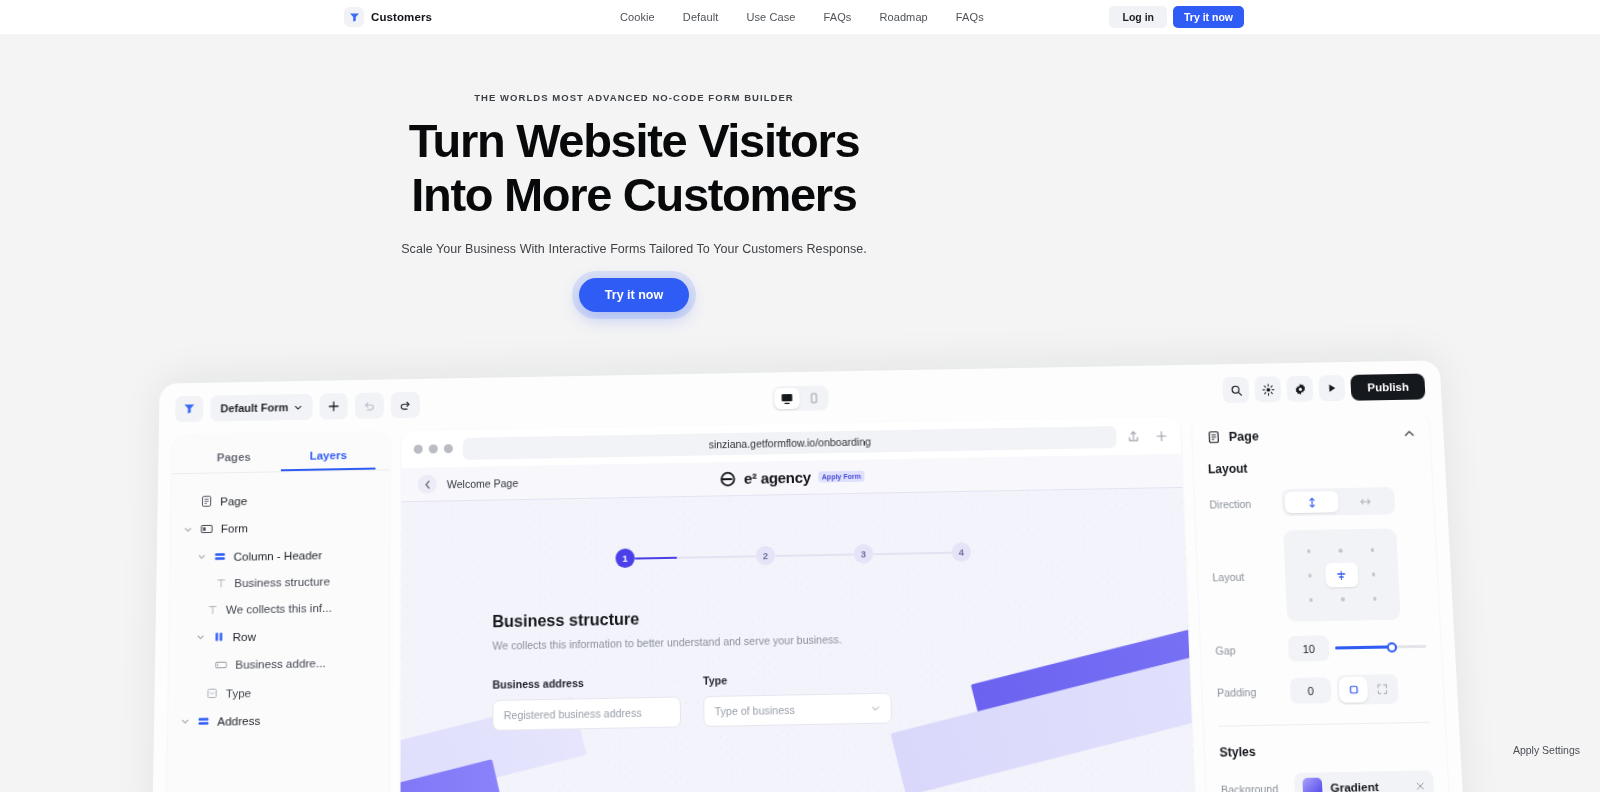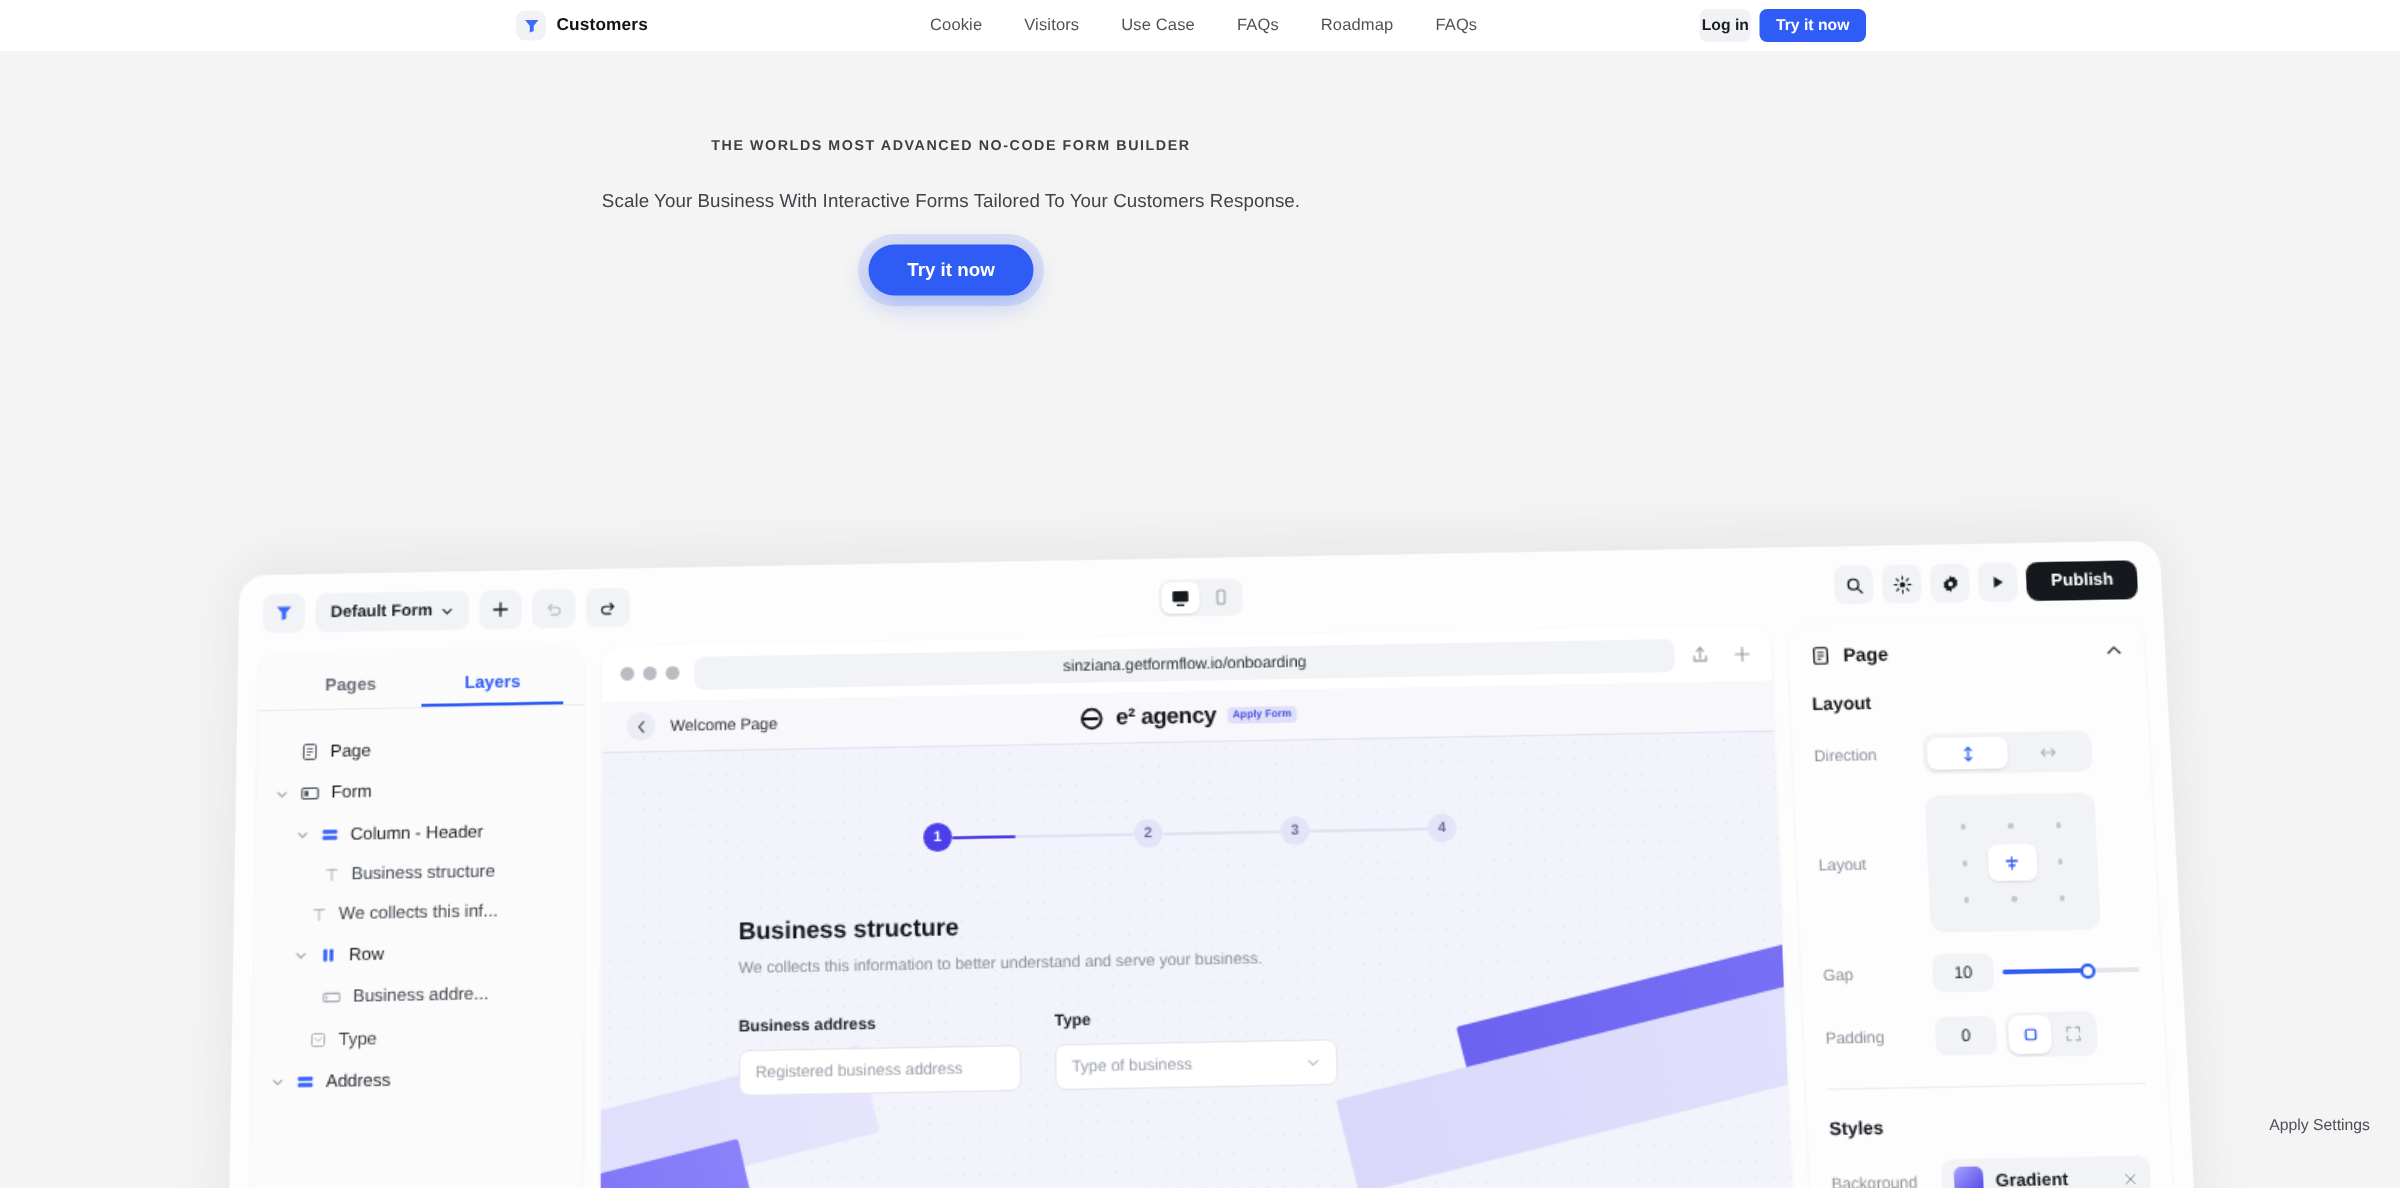--- a/index.html
+++ b/index.html
@@ -24,21 +24,21 @@
     display: flex; align-items: center; justify-content: center;
   }
   .brand-name { font-size: 11.5px; font-weight: 700; color: #111318; letter-spacing: .1px; }
 
   .nav-links { position: absolute; left: 620px; display: flex; align-items: center; gap: 28px; }
   .nav-link { font-size: 11px; color: #4e5257; letter-spacing: .1px; cursor: pointer; }
 
   .nav-right { position: absolute; right: 356px; display: flex; align-items: center; gap: 6px; }
   .btn-login {
     font-size: 10.5px; font-weight: 600; color: #1a1d21;
-    background: #f1f2f5; border-radius: 5px; padding: 5px 1px; cursor: pointer;
+    background: #f1f2f5; border-radius: 5px; padding: 5px 13px; cursor: pointer;
   }
   .btn-try-nav {
     font-size: 10.5px; font-weight: 700; color: #fff;
     background: #2f5cf5; border-radius: 5px; padding: 5px 11px; cursor: pointer;
   }
 
   
   .hero { position: absolute; top: 34px; left: 0; width: 1268px; text-align: center; }
   .eyebrow {
     margin-top: 58px; font-size: 9.5px; font-weight: 700; letter-spacing: 1.05px;
@@ -222,35 +222,39 @@
       <span class="brand-logo">
         <svg width="11" height="11" viewBox="0 0 16 16">
             <path d="M1.5 2h13l-4.6 5.4v5.1L6.1 14V7.4z" fill="#3b6cf6"></path>
           </svg>
       </span>
       <span class="brand-name">Customers</span>
     </div>
 
     <div class="nav-links">
       <span class="nav-link">Cookie</span>
-      <span class="nav-link">Visitors</span>
+      <span class="nav-link">Default</span>
       <span class="nav-link">Use Case</span>
       <span class="nav-link">FAQs</span>
       <span class="nav-link">Roadmap</span>
       <span class="nav-link">FAQs</span>
     </div>
 
     <div class="nav-right">
       <div class="btn-login">Log in</div>
       <div class="btn-try-nav">Try it now</div>
     </div>
   </div>
 
   <div class="hero">
     <div class="eyebrow">THE WORLDS MOST ADVANCED NO-CODE FORM BUILDER</div>
+    <h1 class="headline">
+      <span>Turn Website Visitors</span>
+      <span class="l2">Into More Customers</span>
+    </h1>
     <div class="subhead">Scale Your Business With Interactive Forms Tailored To Your Customers Response.</div>
     <div class="cta-wrap">
       <div class="cta-btn">Try it now</div>
     </div>
   </div>
 
   <div class="mock-wrap">
   <div class="mock">
 
     <div class="app-bar">

